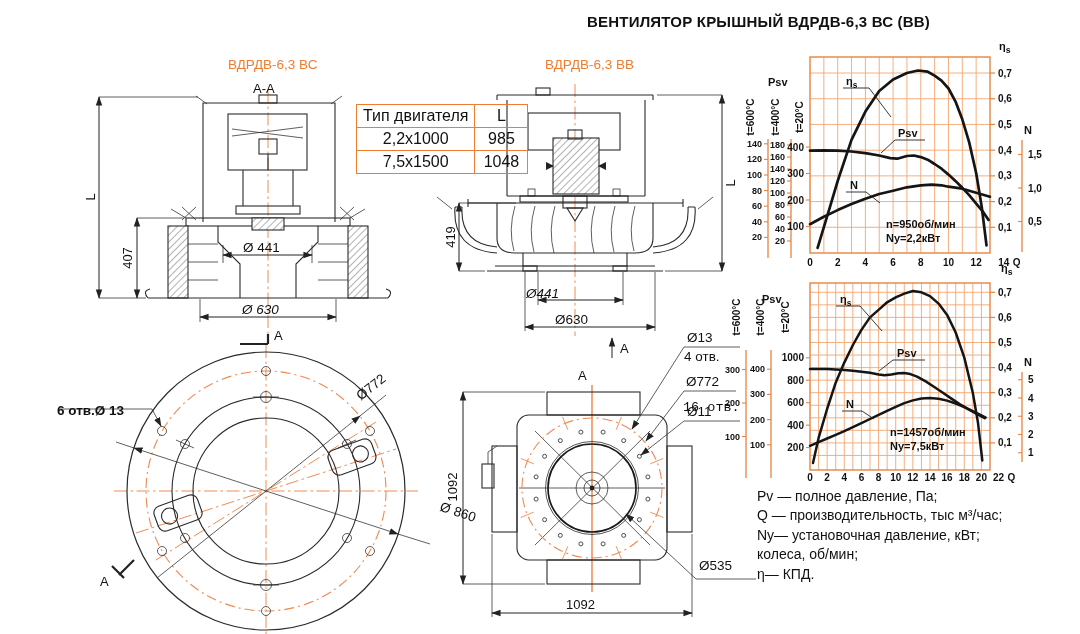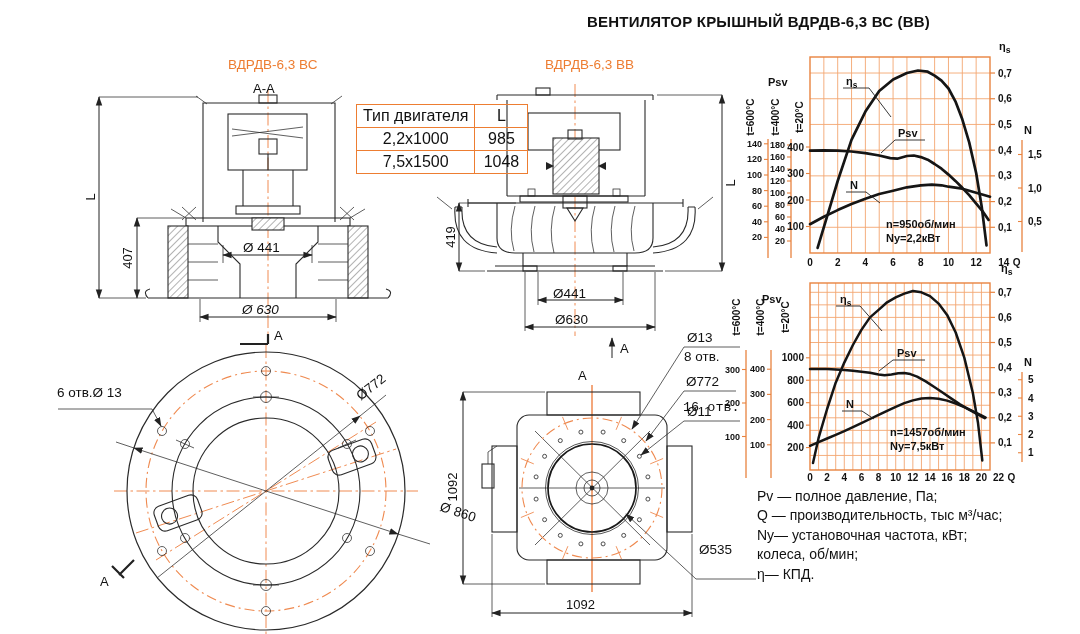--- a/index.html
+++ b/index.html
@@ -453,41 +453,41 @@
   </table>
 
   <div class="abs dim" style="left:253px;top:81px;">A-A</div>
   <div class="abs dim rot" style="left:90px;top:197px;">L</div>
   <div class="abs dim rot" style="left:127px;top:258px;">407</div>
   <div class="abs dimb" style="left:243px;top:240px;">Ø 441</div>
   <div class="abs dimb" style="left:242px;top:302px;font-style:italic;">Ø 630</div>
 
   <div class="abs dim rot" style="left:450px;top:237px;">419</div>
   <div class="abs dim rot" style="left:730px;top:183px;">L</div>
-  <div class="abs dimb" style="left:553px;top:286px;">Ø441</div>
+  <div class="abs dimb" style="left:526px;top:286px;font-style:italic;">Ø441</div>
   <div class="abs dimb" style="left:555px;top:312px;">Ø630</div>
   <div class="abs dim" style="left:620px;top:341px;">A</div>
 
-  <div class="abs dimb" style="left:57px;top:385px;">6 отв.Ø 13</div>
+  <div class="abs dimb" style="left:57px;top:403px;font-weight:bold;">6 отв.Ø 13</div>
   <div class="abs dimb rotc" style="left:371px;top:387px;transform:translate(-50%,-50%) rotate(-38deg);">Ø772</div>
   <div class="abs dimb rotc" style="left:458px;top:512px;transform:translate(-50%,-50%) rotate(18deg);">Ø 860</div>
   <div class="abs dim" style="left:274px;top:328px;">A</div>
   <div class="abs dim" style="left:100px;top:574px;">A</div>
 
   <div class="abs dim" style="left:578px;top:368px;">A</div>
   <div class="abs dim rot" style="left:452px;top:487px;">1092</div>
   <div class="abs dim" style="left:566px;top:597px;">1092</div>
   <div class="abs dimb" style="left:687px;top:330px;">Ø13</div>
-  <div class="abs dimb" style="left:684px;top:349px;">8 отв.</div>
+  <div class="abs dimb" style="left:684px;top:349px;">4 отв.</div>
   <div class="abs dimb" style="left:686px;top:374px;">Ø772</div>
   <div class="abs dimb" style="left:687px;top:404px;">Ø11</div>
   <div class="abs dimb" style="left:683px;top:400px;font-family:Liberation Mono, monospace;">16 отв.</div>
-  <div class="abs dimb" style="left:699px;top:542px;">Ø535</div>
+  <div class="abs dimb" style="left:699px;top:558px;">Ø535</div>
 
   <div class="abs legend" style="left:757px;top:487px;">
       <div>Pv — полное давление, Па;</div>
       <div>Q  — производительность, тыс м³/час;</div>
-      <div>Ny— установочная частота, кВт;</div>
+      <div>Ny— установочная давление, кВт;</div>
       <div>колеса,  об/мин;</div>
       <div>η— КПД.</div>
     </div>
 
 </div>
 
 </body></html>

